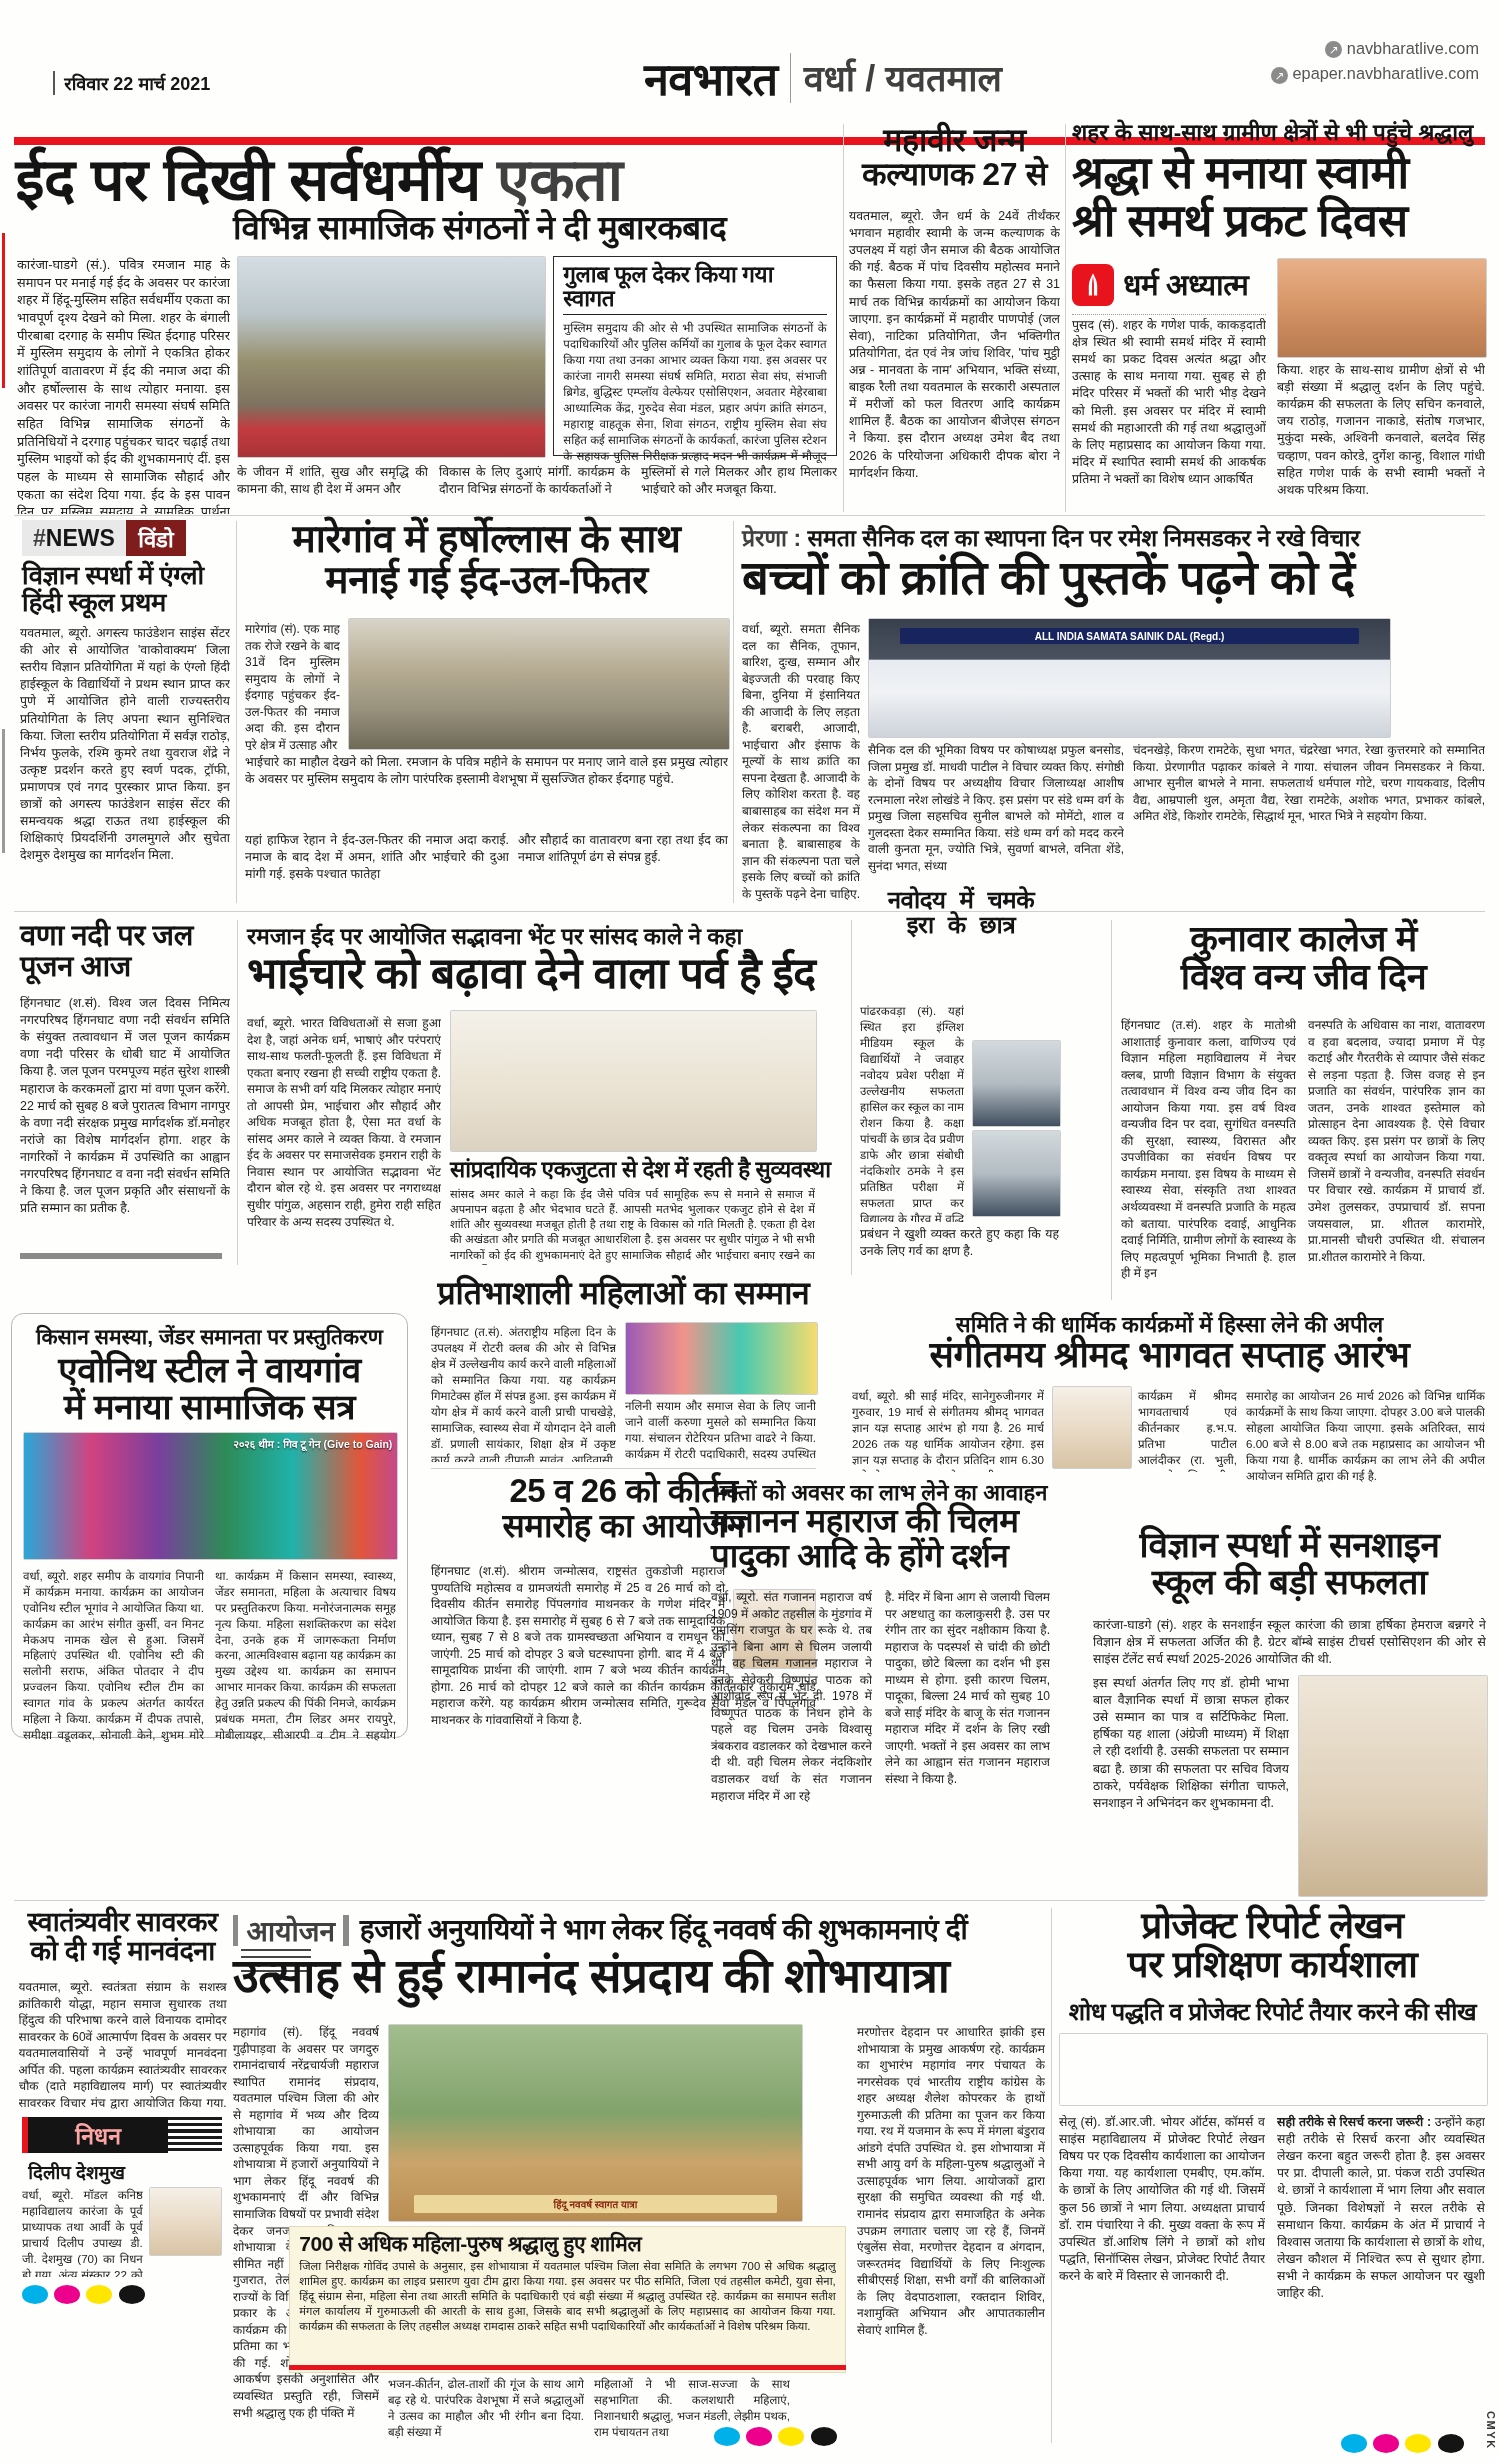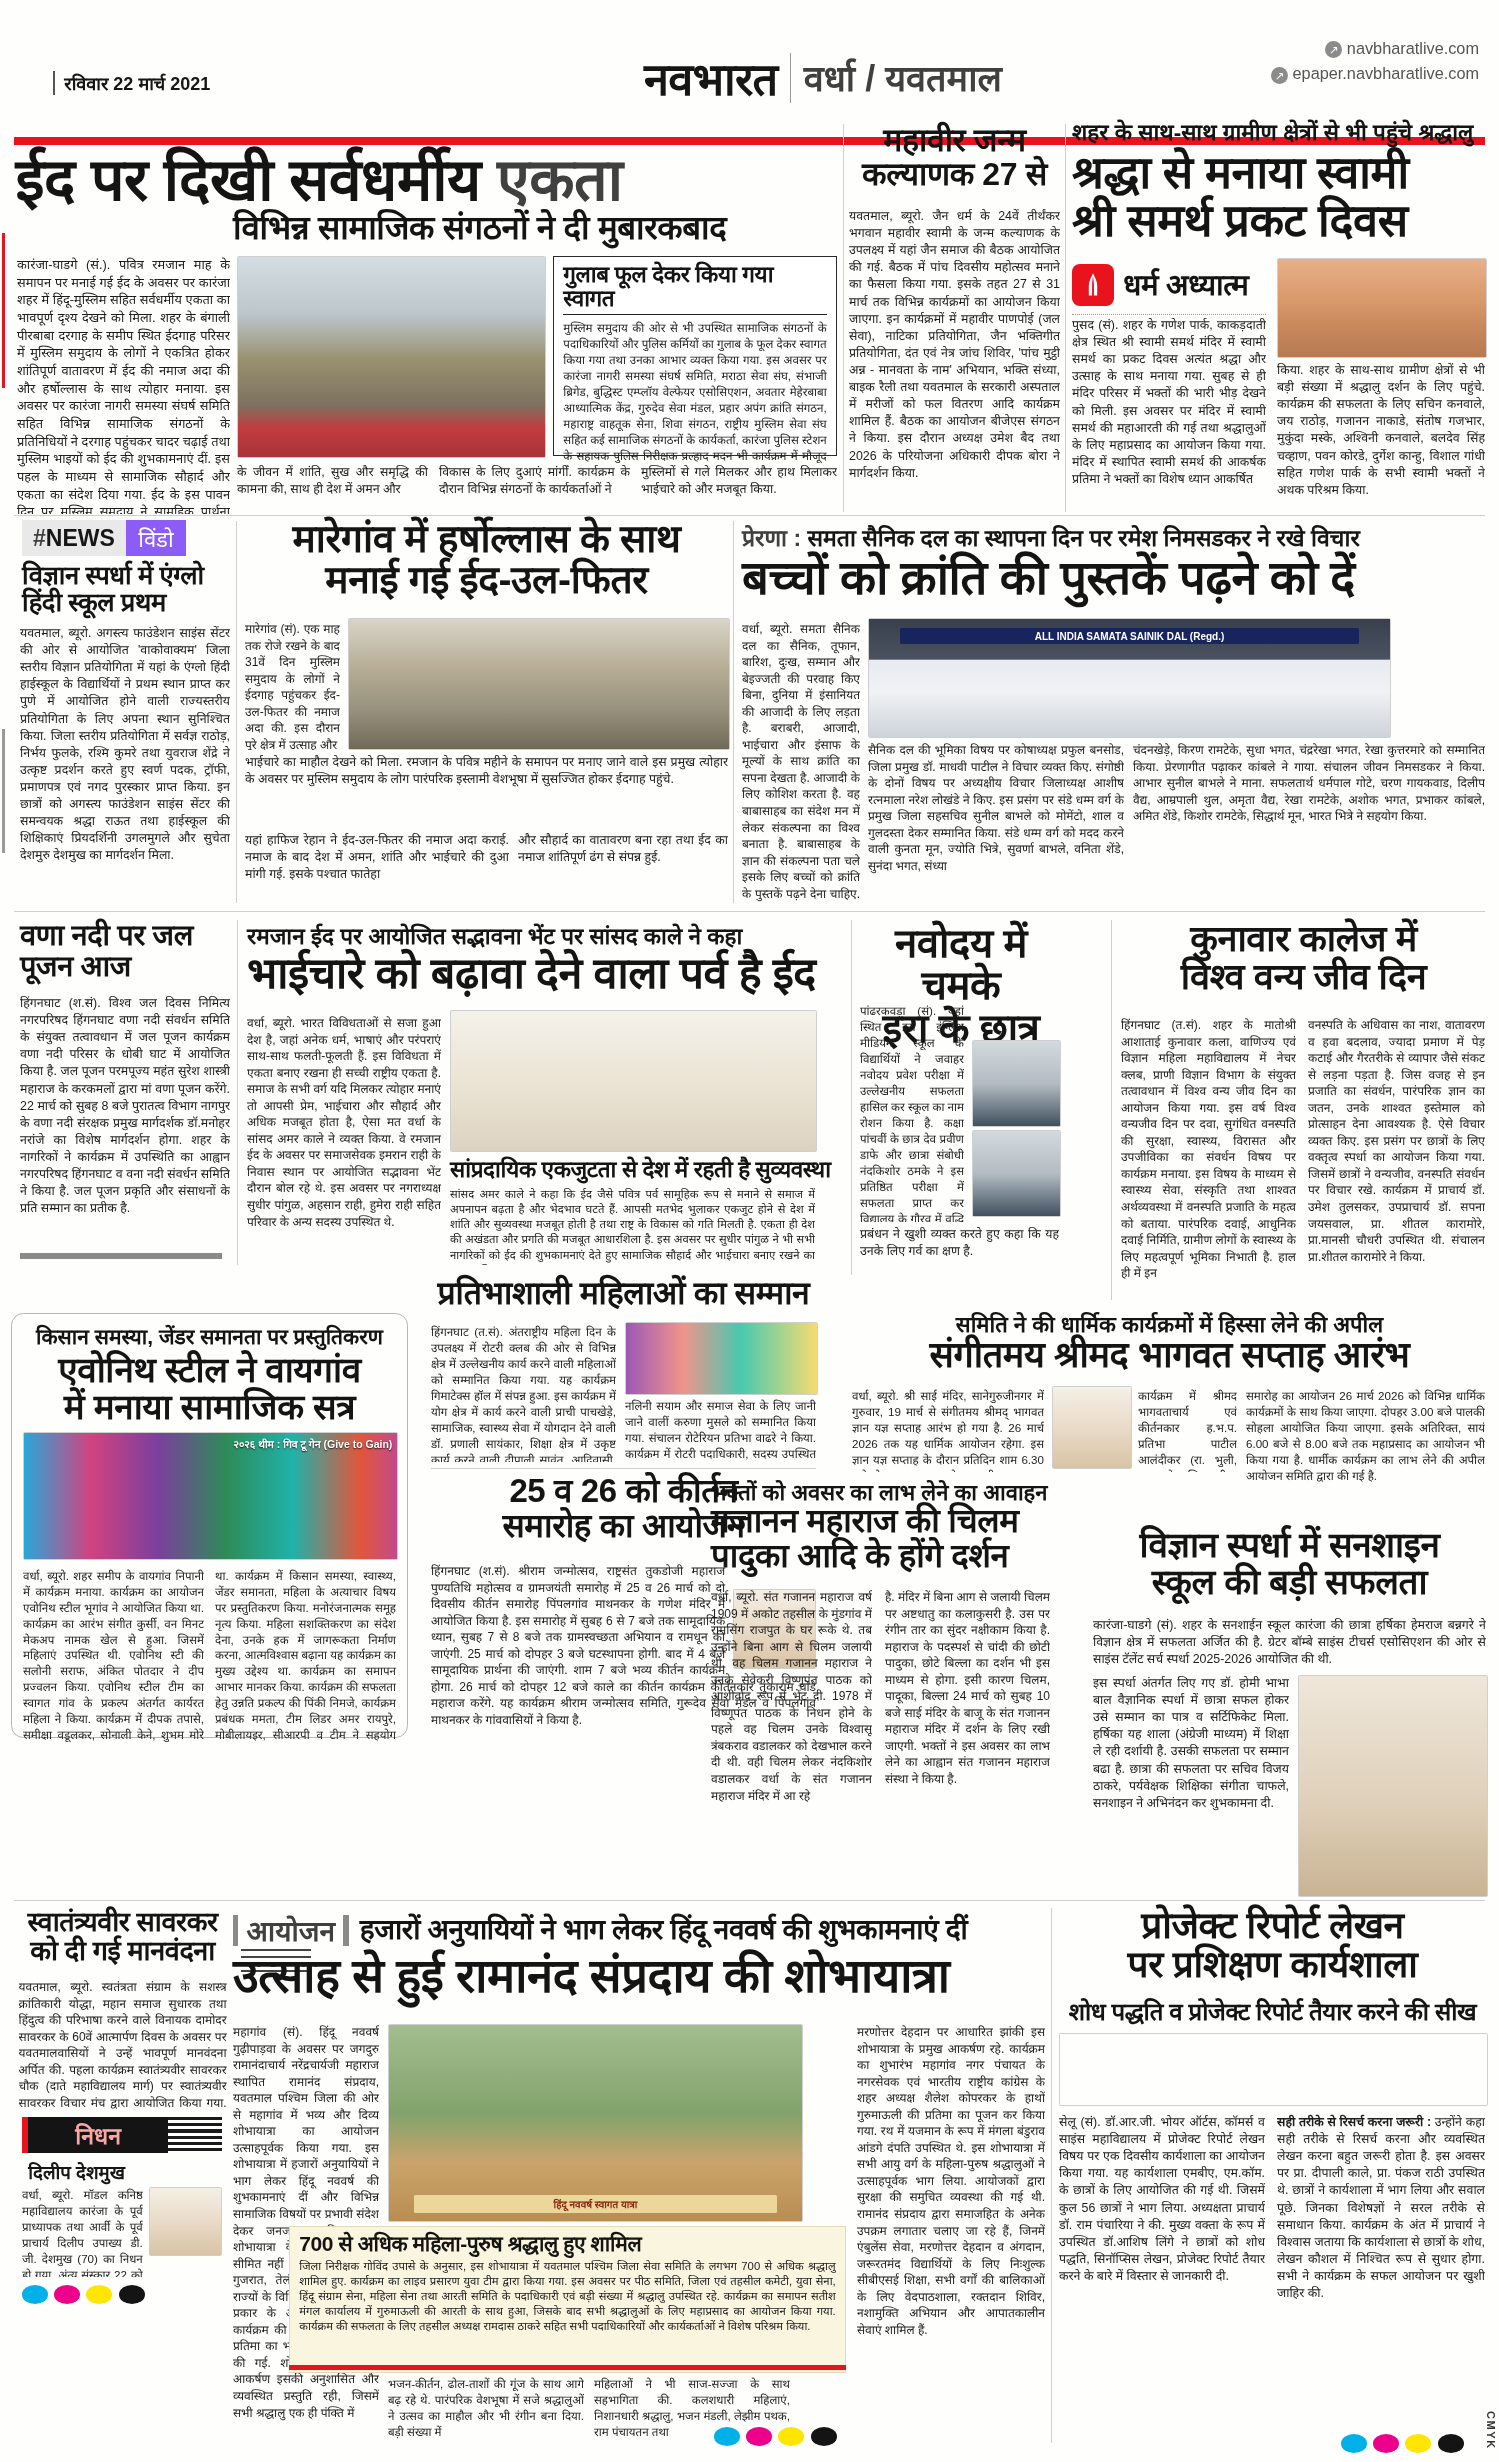--- a/index.html
+++ b/index.html
@@ -107,21 +107,21 @@
   <div class="abs bt" style="left:1072px;top:317px;width:194px;height:196px;">पुसद (सं). शहर के गणेश पार्क, काकड़दाती क्षेत्र स्थित श्री स्वामी समर्थ मंदिर में स्वामी समर्थ का प्रकट दिवस अत्यंत श्रद्धा और उत्साह के साथ मनाया गया. सुबह से ही मंदिर परिसर में भक्तों की भारी भीड़ देखने को मिली. इस अवसर पर मंदिर में स्वामी समर्थ की महाआरती की गई तथा श्रद्धालुओं के लिए महाप्रसाद का आयोजन किया गया. मंदिर में स्थापित स्वामी समर्थ की आकर्षक प्रतिमा ने भक्तों का विशेष ध्यान आकर्षित</div>
   <div class="abs bt" style="left:1277px;top:362px;width:208px;height:151px;">किया. शहर के साथ-साथ ग्रामीण क्षेत्रों से भी बड़ी संख्या में श्रद्धालु दर्शन के लिए पहुंचे. कार्यक्रम की सफलता के लिए सचिन कनवाले, जय राठोड़, गजानन नाकाडे, संतोष गजभार, मुकुंदा मस्के, अश्विनी कनवाले, बलदेव सिंह चव्हाण, पवन कोरडे, दुर्गेश कान्हु, विशाल गांधी सहित गणेश पार्क के सभी स्वामी भक्तों ने अथक परिश्रम किया.</div>
 
   <div class="hsep" style="left:14px;top:515px;width:1471px;"></div>
 
   <div class="abs" style="left:22px;top:520px;display:flex;height:36px;">
     <span style="background:#e9e9e9;display:inline-flex;align-items:center;padding:0 11px;font-weight:900;font-size:23px;">
       <span class="red">#</span>
       <span>NEWS</span>
     </span>
-    <span style="background:#8b5cf6;color:#fff;display:inline-flex;align-items:center;padding:0 12.4px;font-weight:400;font-size:22px;">विंडो</span>
+    <span style="background:#7f1d1d;color:#fff;display:inline-flex;align-items:center;padding:0 12.4px;font-weight:700;font-size:22px;">विंडो</span>
   </div>
   <div class="abs hl" style="left:22px;top:562px;width:206px;font-size:25.6px;">विज्ञान स्पर्धा में एंग्लो हिंदी स्कूल प्रथम</div>
   <div class="abs bt" style="left:20px;top:625px;width:210px;height:278px;">यवतमाल, ब्यूरो. अगस्त्य फाउंडेशन साइंस सेंटर की ओर से आयोजित 'वाकोवाक्यम' जिला स्तरीय विज्ञान प्रतियोगिता में यहां के एंग्लो हिंदी हाईस्कूल के विद्यार्थियों ने प्रथम स्थान प्राप्त कर पुणे में आयोजित होने वाली राज्यस्तरीय प्रतियोगिता के लिए अपना स्थान सुनिश्चित किया. जिला स्तरीय प्रतियोगिता में सर्वज्ञ राठोड़, निर्भय फुलके, रश्मि कुमरे तथा युवराज शेंद्रे ने उत्कृष्ट प्रदर्शन करते हुए स्वर्ण पदक, ट्रॉफी, प्रमाणपत्र एवं नगद पुरस्कार प्राप्त किया. इन छात्रों को अगस्त्य फाउंडेशन साइंस सेंटर की समन्वयक श्रद्धा राऊत तथा हाईस्कूल की शिक्षिकाएं प्रियदर्शिनी उगलमुगले और सुचेता देशमुरु देशमुख का मार्गदर्शन मिला.</div>
 
   <div class="vsep" style="left:236px;top:521px;height:382px;"></div>
   <div class="abs hl center" style="left:245px;top:518px;width:483px;font-size:39px;">
     <div class="nowrap">मारेगांव में हर्षोल्लास के साथ</div>
     <div class="nowrap">मनाई गई ईद-उल-फितर</div>
   </div>
   <div class="abs bt" style="left:245px;top:621px;width:95px;height:129px;font-size:12px;">मारेगांव (सं). एक माह तक रोजे रखने के बाद 31वें दिन मुस्लिम समुदाय के लोगों ने ईदगाह पहुंचकर ईद-उल-फितर की नमाज अदा की. इस दौरान पूरे क्षेत्र में उत्साह और</div>
@@ -154,21 +154,21 @@
 
   <div class="vsep" style="left:237px;top:920px;height:345px;"></div>
   <div class="abs kick nowrap" style="left:247px;top:920px;font-size:22.5px;">रमजान ईद पर आयोजित सद्भावना भेंट पर सांसद काले ने कहा</div>
   <div class="abs hl nowrap" style="left:247px;top:951px;font-size:43px;">भाईचारे को बढ़ावा देने वाला पर्व है ईद</div>
   <div class="abs bt" style="left:247px;top:1015px;width:194px;height:250px;font-size:12px;">वर्धा, ब्यूरो. भारत विविधताओं से सजा हुआ देश है, जहां अनेक धर्म, भाषाएं और परंपराएं साथ-साथ फलती-फूलती हैं. इस विविधता में एकता बनाए रखना ही सच्ची राष्ट्रीय एकता है. समाज के सभी वर्ग यदि मिलकर त्योहार मनाएं तो आपसी प्रेम, भाईचारा और सौहार्द और अधिक मजबूत होता है, ऐसा मत वर्धा के सांसद अमर काले ने व्यक्त किया. वे रमजान ईद के अवसर पर समाजसेवक इमरान राही के निवास स्थान पर आयोजित सद्भावना भेंट दौरान बोल रहे थे. इस अवसर पर नगराध्यक्ष सुधीर पांगुळ, अहसान राही, हुमेरा राही सहित परिवार के अन्य सदस्य उपस्थित थे.</div>
   <div class="ph g-bouquet" style="left:450px;top:1010px;width:365px;height:140px;"></div>
   <div class="abs hl nowrap" style="left:450px;top:1158px;font-size:22.5px;">सांप्रदायिक एकजुटता से देश में रहती है सुव्यवस्था</div>
   <div class="abs bt-sm" style="left:450px;top:1187px;width:365px;height:78px;">सांसद अमर काले ने कहा कि ईद जैसे पवित्र पर्व सामूहिक रूप से मनाने से समाज में अपनापन बढ़ता है और भेदभाव घटते हैं. आपसी मतभेद भुलाकर एकजुट होने से देश में शांति और सुव्यवस्था मजबूत होती है तथा राष्ट्र के विकास को गति मिलती है. एकता ही देश की अखंडता और प्रगति की मजबूत आधारशिला है. इस अवसर पर सुधीर पांगुळ ने भी सभी नागरिकों को ईद की शुभकामनाएं देते हुए सामाजिक सौहार्द और भाईचारा बनाए रखने का आह्वान किया.</div>
 
   <div class="vsep" style="left:851px;top:920px;height:355px;"></div>
-  <div class="abs hl center" style="left:860px;top:922px;width:202px;font-size:40px;">
+  <div class="abs hl center" style="left:860px;top:889px;width:202px;font-size:24px;font-family:Liberation Mono, monospace;">
     <div>नवोदय में चमके</div>
     <div>इरा के छात्र</div>
   </div>
   <div class="abs bt" style="left:860px;top:1003px;width:104px;height:219px;font-size:11.6px;">पांढरकवड़ा (सं). यहां स्थित इरा इंग्लिश मीडियम स्कूल के विद्यार्थियों ने जवाहर नवोदय प्रवेश परीक्षा में उल्लेखनीय सफलता हासिल कर स्कूल का नाम रोशन किया है. कक्षा पांचवीं के छात्र देव प्रवीण डाफे और छात्रा संबोधी नंदकिशोर ठमके ने इस प्रतिष्ठित परीक्षा में सफलता प्राप्त कर विद्यालय के गौरव में वृद्धि की है. इस उपलब्धि पर विद्यालय</div>
   <div class="ph g-students" style="left:972px;top:1040px;width:87px;height:85px;"></div>
   <div class="ph g-students" style="left:972px;top:1130px;width:87px;height:85px;"></div>
   <div class="abs bt" style="left:860px;top:1226px;width:199px;height:48px;">प्रबंधन ने खुशी व्यक्त करते हुए कहा कि यह उनके लिए गर्व का क्षण है.</div>
 
   <div class="vsep" style="left:1111px;top:920px;height:380px;"></div>
   <div class="abs hl center" style="left:1121px;top:920px;width:365px;font-size:36px;">

